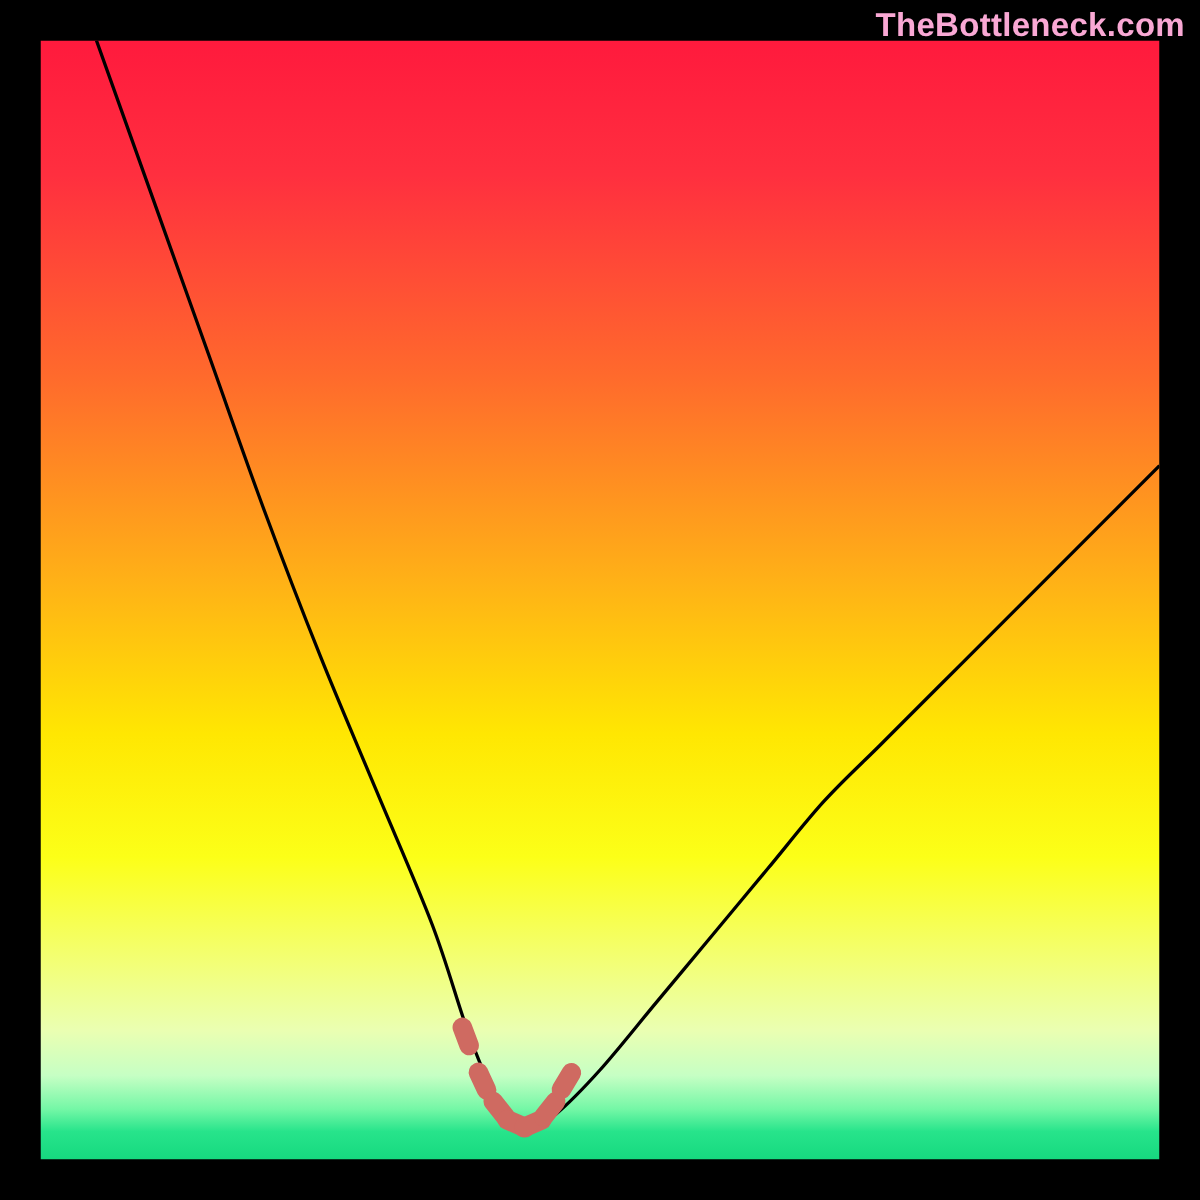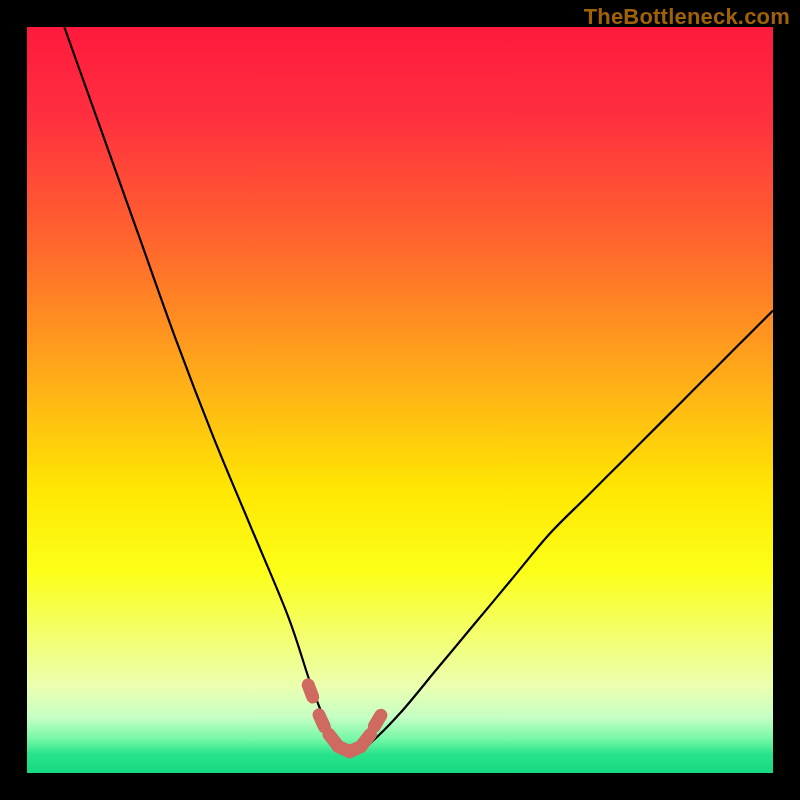--- a/index.html
+++ b/index.html
@@ -14,21 +14,21 @@
   .frame {
     position: relative;
     width: 800px;
     height: 800px;
     background: #000;
   }
   .watermark {
     position: absolute;
     top: 4px;
     right: 10px;
-    color: #a16207;
+    color: #f9a8d4;
     font-size: 22px;
     font-weight: 600;
     letter-spacing: 0.2px;
     z-index: 10;
     user-select: none;
   }
   .plot-outer {
     position: absolute;
     top: 27px;
     left: 27px;

